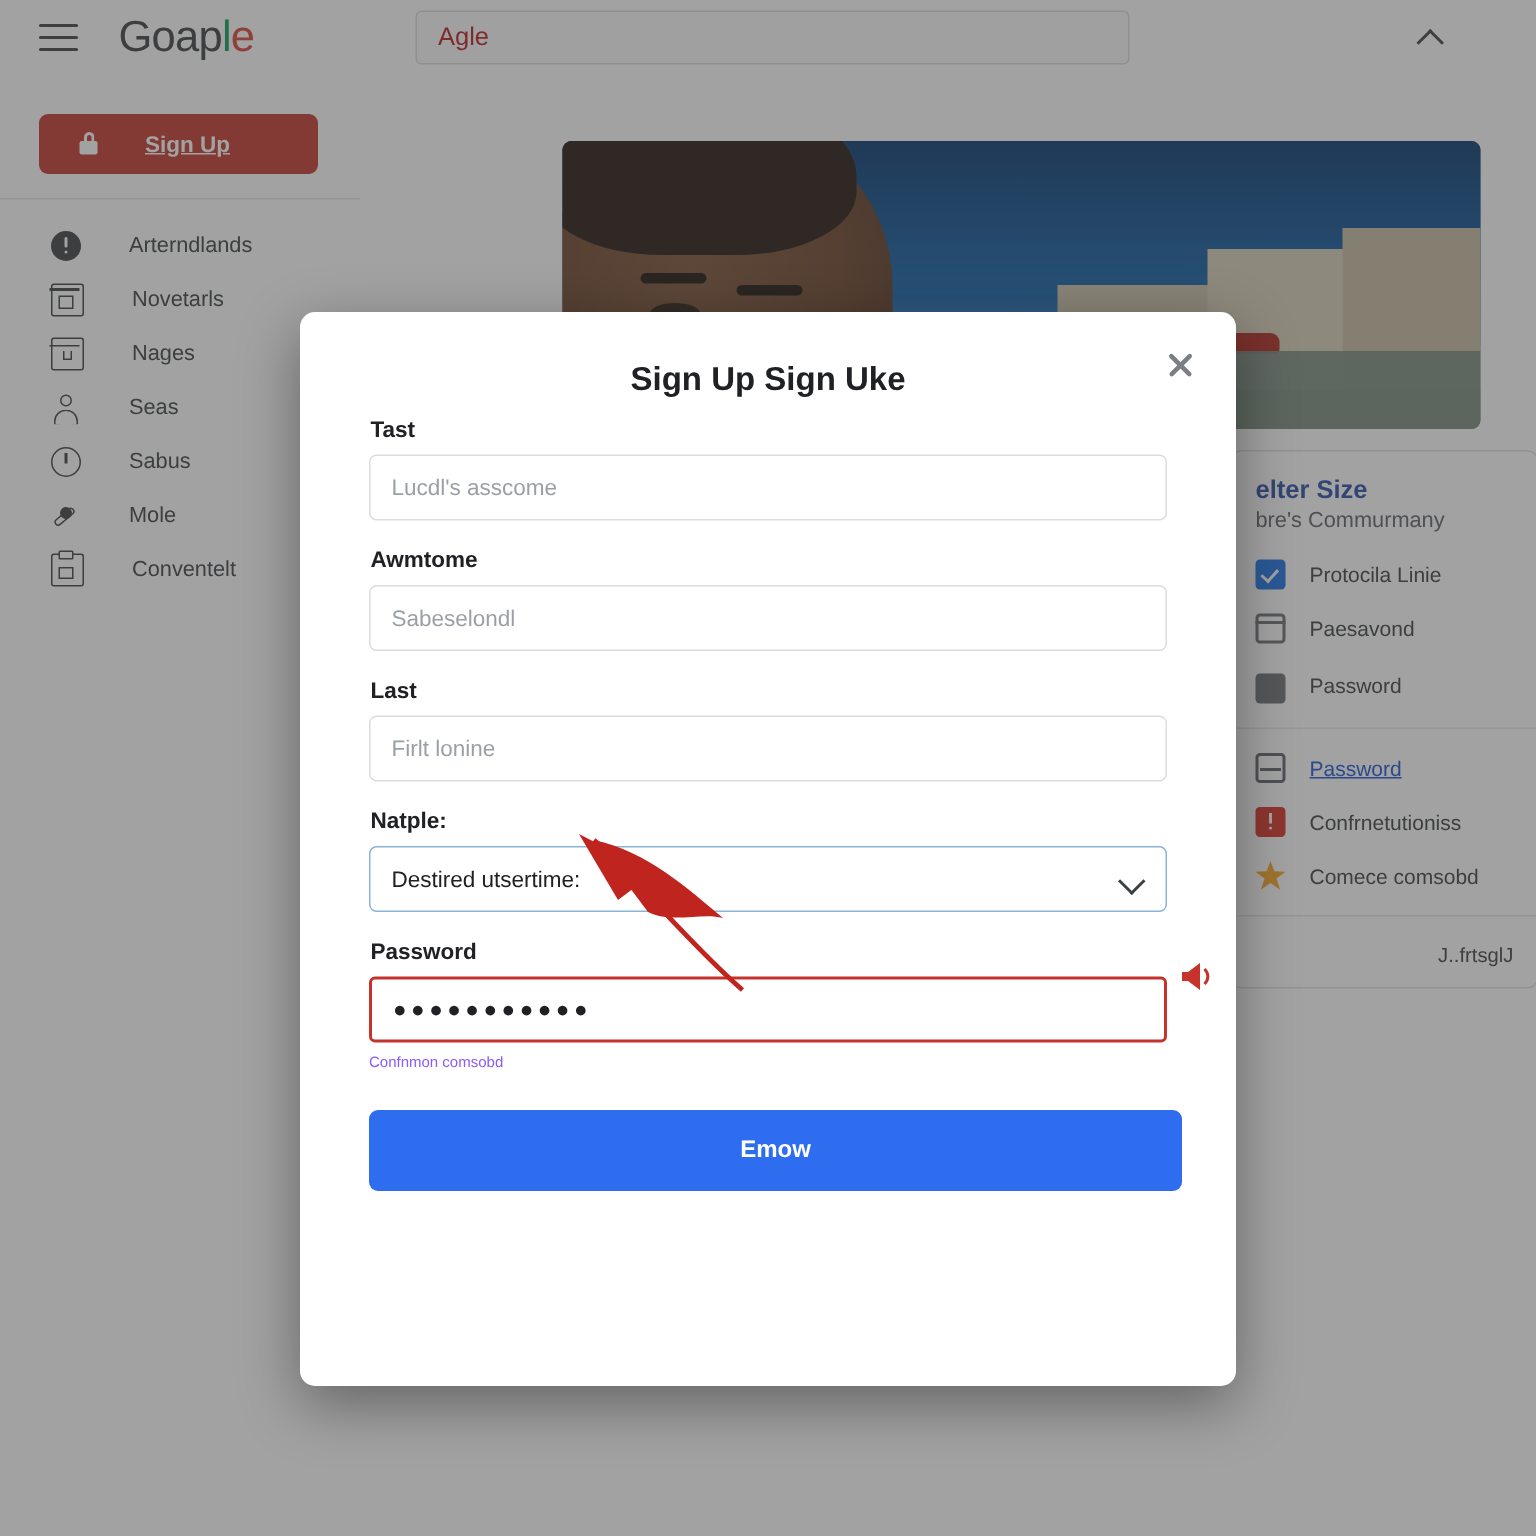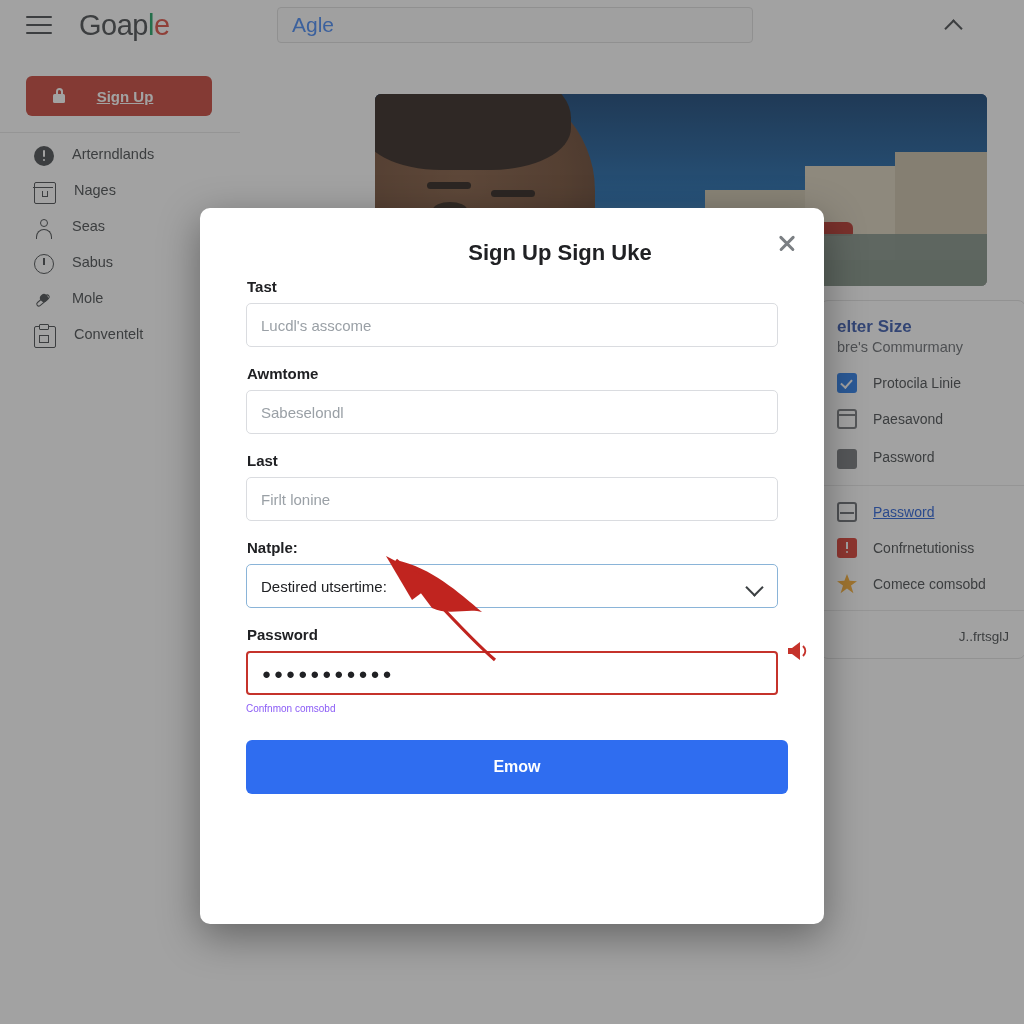--- a/index.html
+++ b/index.html
@@ -19,21 +19,21 @@
   .hamburger{width:26px;height:18px;margin-left:26px;display:flex;
     flex-direction:column;justify-content:space-between;cursor:pointer;}
   .hamburger span{display:block;height:2px;width:100%;background:#3c4043;border-radius:1px;}
   .brand{margin-left:27px;font-size:29px;letter-spacing:-0.5px;color:#3c4043;font-weight:400;}
   .brand .g1{color:#3c4043;}
   .brand .gl{color:#0f9d58;}
   .brand .ge{color:#db4437;}
   .searchwrap{position:absolute;left:277px;top:7px;width:476px;height:36px;}
   .searchbox{
     width:100%;height:100%;box-sizing:border-box;border:1px solid #dcdcdc;
-    border-radius:4px;background:#fbfbfb;font-size:21px;color:#3b82f6;
+    border-radius:4px;background:#fbfbfb;font-size:17px;color:#b91c1c;
     padding:0 14px;outline:none;font-family:inherit;
   }
   .chev-up{position:absolute;left:944px;top:14px;width:22px;height:22px;cursor:pointer;}
   .chev-up::before{
     content:"";position:absolute;left:3px;top:8px;width:11px;height:11px;
     border-left:2px solid #3c4043;border-top:2px solid #3c4043;
     transform:rotate(45deg);
   }
 
   
@@ -45,21 +45,21 @@
     display:flex;align-items:center;text-decoration:underline;
   }
   .lock-ic{width:14px;height:16px;margin-left:20px;position:relative;flex:0 0 auto;}
   .lock-ic::before{content:"";position:absolute;left:1px;top:6px;width:12px;height:9px;
     background:#ffffff;border-radius:1.5px;}
   .lock-ic::after{content:"";position:absolute;left:3.5px;top:0px;width:7px;height:8px;
     border:2px solid #ffffff;border-bottom:none;border-radius:4px 4px 0 0;box-sizing:border-box;}
   .signup-label{flex:1;text-align:center;margin-right:22px;}
   .side-div{position:absolute;left:0;top:82px;width:240px;height:1px;background:#e6e6e6;}
   .navlist{position:absolute;left:0;top:96px;width:240px;}
-  .navitem{height:36px;display:flex;align-items:flex-start;padding-left:34px;cursor:pointer;}
+  .navitem{height:36px;display:flex;align-items:center;padding-left:34px;cursor:pointer;gap:14px;}
   .navitem .ic{width:20px;height:20px;margin-right:18px;position:relative;flex:0 0 auto;}
   .navitem .lbl{font-size:14.5px;color:#3c4043;}
   
   .ic-alert{border-radius:50%;background:#3c4043;}
   .ic-alert::before{content:"";position:absolute;left:9px;top:4px;width:2px;height:7px;background:#fff;border-radius:1px;}
   .ic-alert::after{content:"";position:absolute;left:9px;top:13px;width:2px;height:2px;background:#fff;border-radius:50%;}
   .ic-window{border:1.8px solid #3c4043;border-radius:2px;}
   .ic-window::before{content:"";position:absolute;left:-1.8px;top:2px;width:20px;height:1.8px;background:#3c4043;}
   .ic-window::after{content:"";position:absolute;left:4px;top:7px;width:8px;height:7px;border:1.5px solid #3c4043;}
   .ic-box{border:1.8px solid #3c4043;border-radius:2px;}
@@ -130,21 +130,21 @@
   .overlay{position:absolute;inset:0;background:rgba(60,60,60,0.48);}
 
   
   .modal{
     position:absolute;left:200px;top:208px;width:624px;height:716px;
     background:#ffffff;border-radius:10px;box-shadow:0 12px 40px rgba(0,0,0,.38);
     overflow:hidden;
   }
   .modal-title{
     position:absolute;left:0;top:32px;width:100%;text-align:center;
-    font-size:22px;font-weight:700;color:#202124;margin-left:48px;
+    font-size:22px;font-weight:700;color:#202124;
   }
   .close-x{position:absolute;right:20px;top:18px;width:34px;height:34px;cursor:pointer;}
   .close-x::before,.close-x::after{
     content:"";position:absolute;left:7px;top:16px;width:20px;height:2.6px;background:#7b7f83;border-radius:2px;
   }
   .close-x::before{transform:rotate(45deg);}
   .close-x::after{transform:rotate(-45deg);}
 
   .form{position:absolute;left:46px;top:70px;width:532px;}
   .flabel{font-size:15px;font-weight:700;color:#202124;margin:0 0 8px 1px;}
@@ -198,20 +198,24 @@
   <div class="sidebar">
     <button class="signup-btn">
       <span class="lock-ic"></span>
       <span class="signup-label">Sign Up</span>
     </button>
     <div class="side-div"></div>
     <div class="navlist">
       <div class="navitem">
         <span class="ic ic-alert"></span>
         <span class="lbl">Arterndlands</span>
+      </div>
+      <div class="navitem">
+        <span class="ic ic-window"></span>
+        <span class="lbl">Novetarls</span>
       </div>
       <div class="navitem">
         <span class="ic ic-box"></span>
         <span class="lbl">Nages</span>
       </div>
       <div class="navitem">
         <span class="ic ic-person"></span>
         <span class="lbl">Seas</span>
       </div>
       <div class="navitem">

